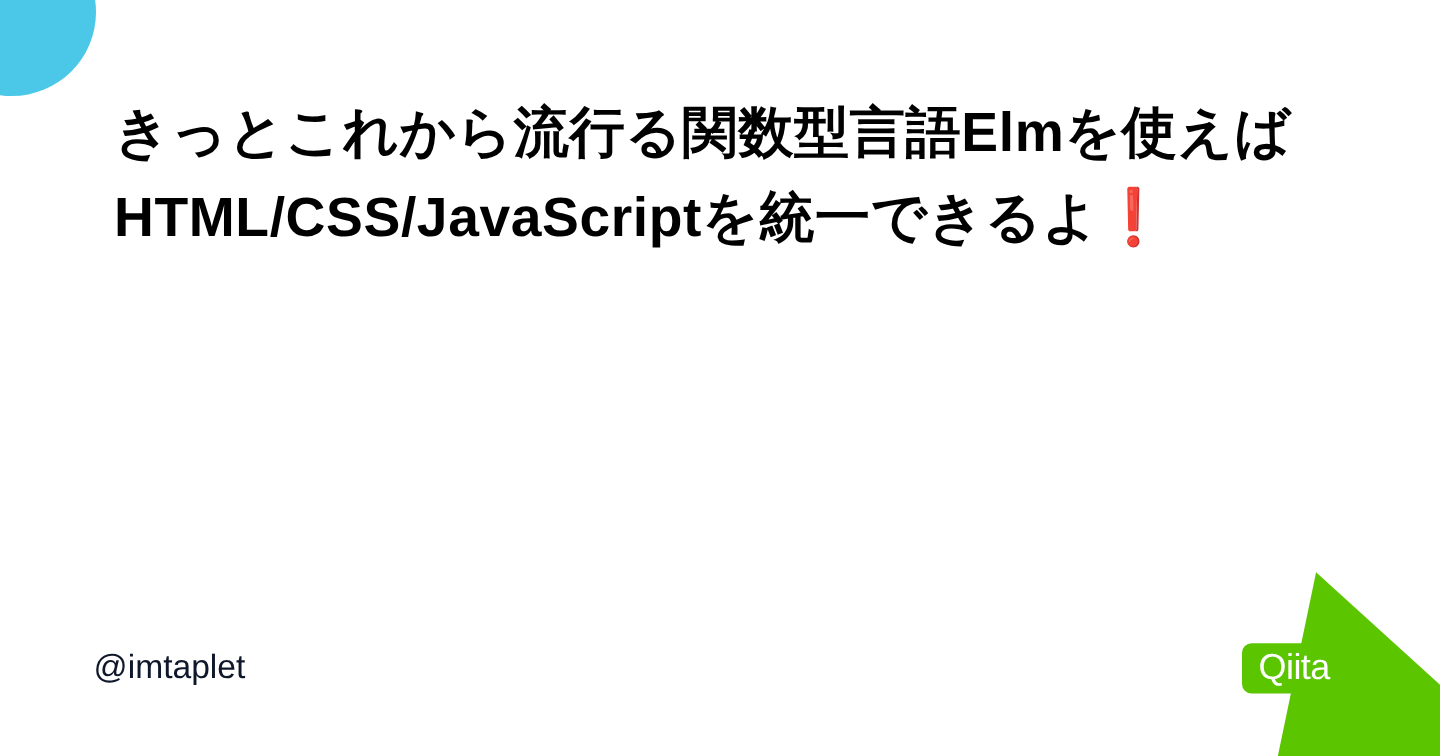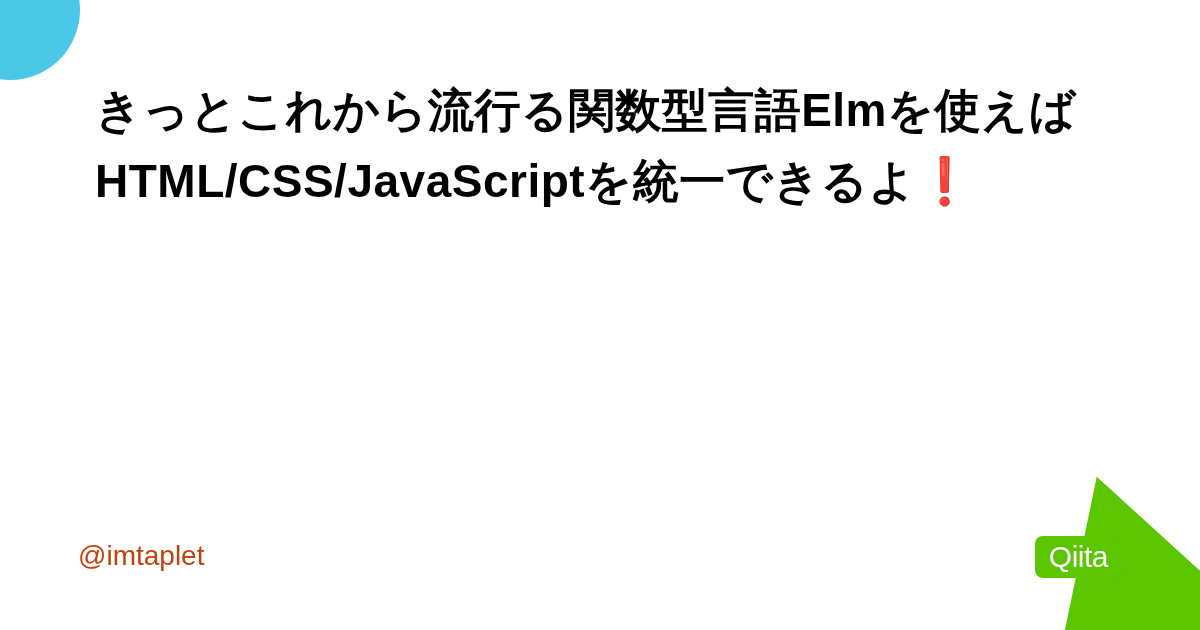--- a/index.html
+++ b/index.html
@@ -49,21 +49,21 @@
     .exclamation {
       color: #E8002E;
       font-weight: 700;
     }
     .author {
       position: absolute;
       bottom: 58px;
       left: 78px;
       font-size: 28px;
       font-weight: 400;
-      color: #c2410c;
+      color: #0f172a;
     }
     .logo {
       position: absolute;
       bottom: 52px;
       right: 78px;
       background: #5BC500;
       color: #ffffff;
       font-size: 30px;
       font-weight: 400;
       padding: 4px 14px 4px 14px;

